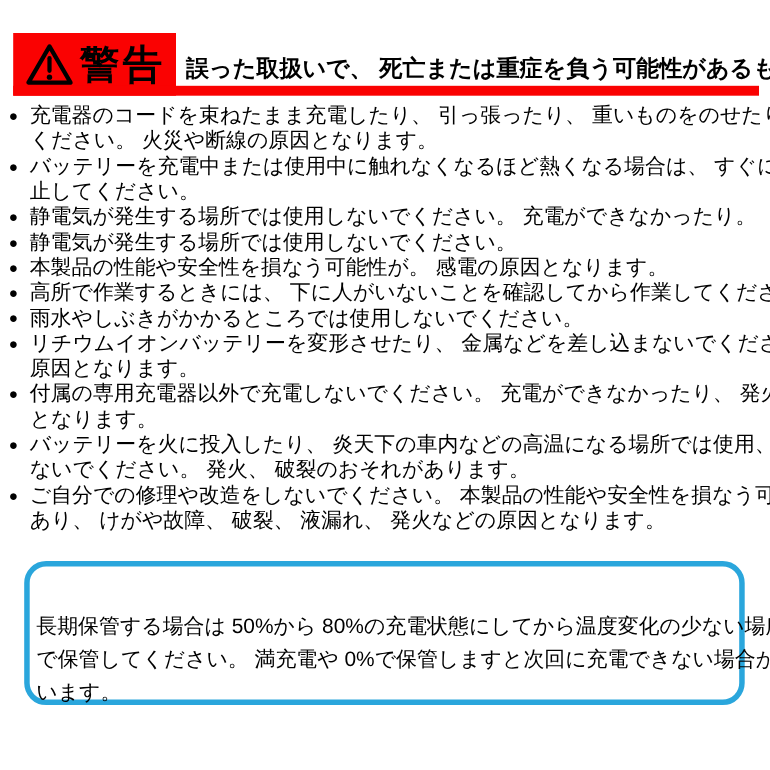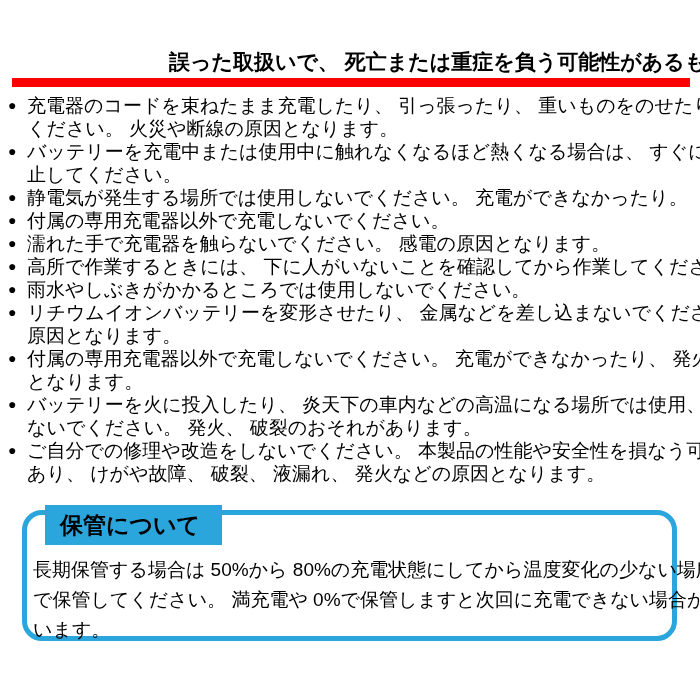--- a/index.html
+++ b/index.html
@@ -54,20 +54,28 @@
   .storage-body {
     position:absolute; left:6px; top:40px;
     font-size:19px; line-height:30px;
   }
   .storage-line { white-space:nowrap; }
 </style>
 </head>
 <body>
 
 <div class="banner">
+  <div class="banner-badge">
+    <svg class="warning-triangle" viewBox="0 0 60 54" xmlns="http://www.w3.org/2000/svg">
+      <path d="M30 5 L55 48 L5 48 Z" fill="none" stroke="#000000" stroke-width="5" stroke-linejoin="round"></path>
+      <line x1="30" y1="19" x2="30" y2="34" stroke="#000000" stroke-width="5" stroke-linecap="round"></line>
+      <circle cx="30" cy="41.5" r="3.2" fill="#000000"></circle>
+    </svg>
+    <span class="banner-badge-label">警告</span>
+  </div>
   <div class="banner-strip"></div>
   <div class="banner-title">誤った取扱いで、 死亡または重症を負う可能性があるもの</div>
 </div>
 
 <div class="warn-list">
 
   <div class="warn-item">
     <span class="warn-bullet">●</span>
     <div class="warn-lines">
       <div class="warn-line">充電器のコードを束ねたまま充電したり、 引っ張ったり、 重いものをのせたりしないで</div>
@@ -86,28 +94,28 @@
   <div class="warn-item">
     <span class="warn-bullet">●</span>
     <div class="warn-lines">
       <div class="warn-line">静電気が発生する場所では使用しないでください。 充電ができなかったり。</div>
     </div>
   </div>
 
   <div class="warn-item">
     <span class="warn-bullet">●</span>
     <div class="warn-lines">
-      <div class="warn-line">付属の専用充電器以外で充電しないでください。</div>
+      <div class="warn-line">静電気が発生する場所では使用しないでください。</div>
     </div>
   </div>
 
   <div class="warn-item">
     <span class="warn-bullet">●</span>
     <div class="warn-lines">
-      <div class="warn-line">濡れた手で充電器を触らないでください。 感電の原因となります。</div>
+      <div class="warn-line">本製品の性能や安全性を損なう可能性が。 感電の原因となります。</div>
     </div>
   </div>
 
   <div class="warn-item">
     <span class="warn-bullet">●</span>
     <div class="warn-lines">
       <div class="warn-line">高所で作業するときには、 下に人がいないことを確認してから作業してください。</div>
     </div>
   </div>
 
@@ -146,19 +154,18 @@
     <span class="warn-bullet">●</span>
     <div class="warn-lines">
       <div class="warn-line">ご自分での修理や改造をしないでください。 本製品の性能や安全性を損なう可能性が</div>
       <div class="warn-line">あり、 けがや故障、 破裂、 液漏れ、 発火などの原因となります。</div>
     </div>
   </div>
 
 </div>
 
 <div class="storage-box">
-  <div class="storage-header">保管について</div>
   <div class="storage-body">
     <div class="storage-line">長期保管する場合は 50%から 80%の充電状態にしてから温度変化の少ない場所</div>
     <div class="storage-line">で保管してください。 満充電や 0%で保管しますと次回に充電できない場合がござ</div>
     <div class="storage-line">います。</div>
   </div>
 </div>
 
 </body></html>

